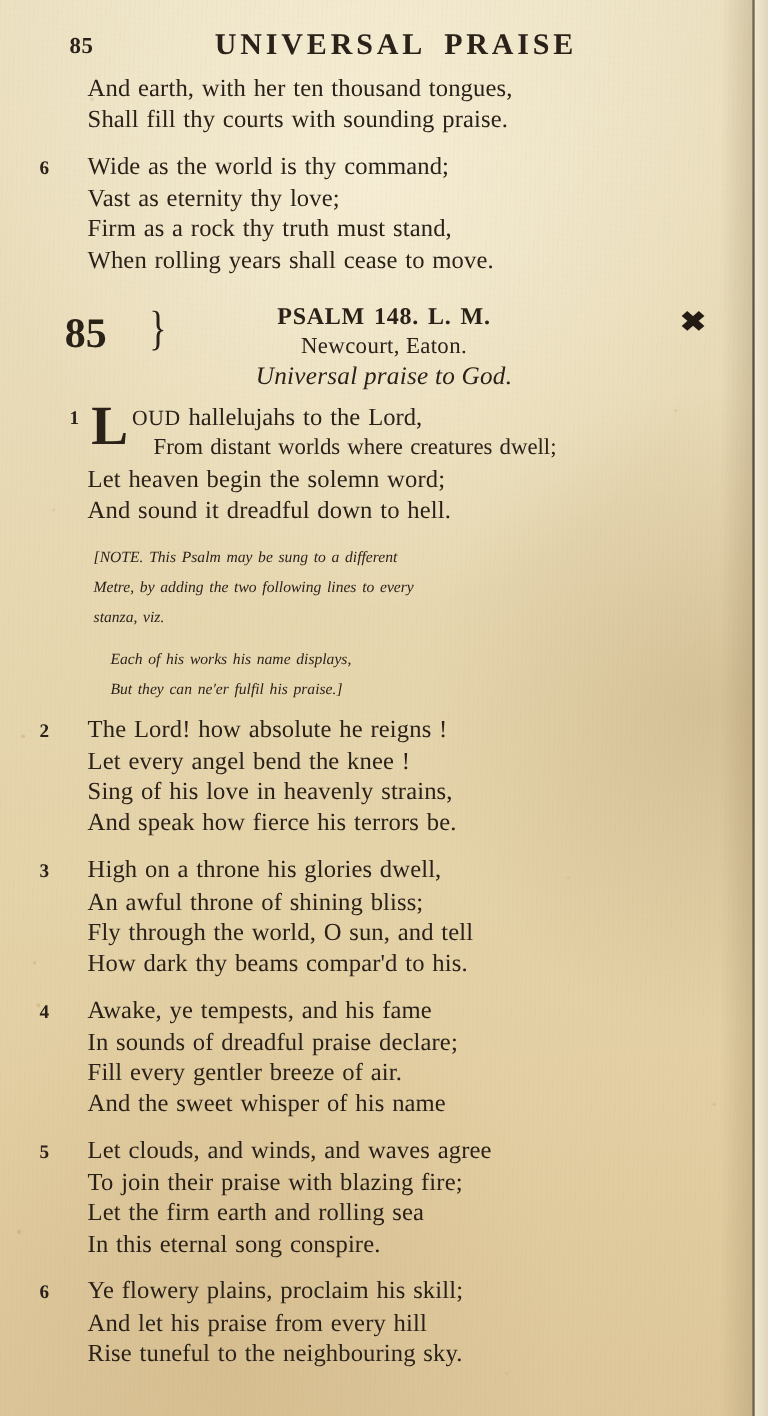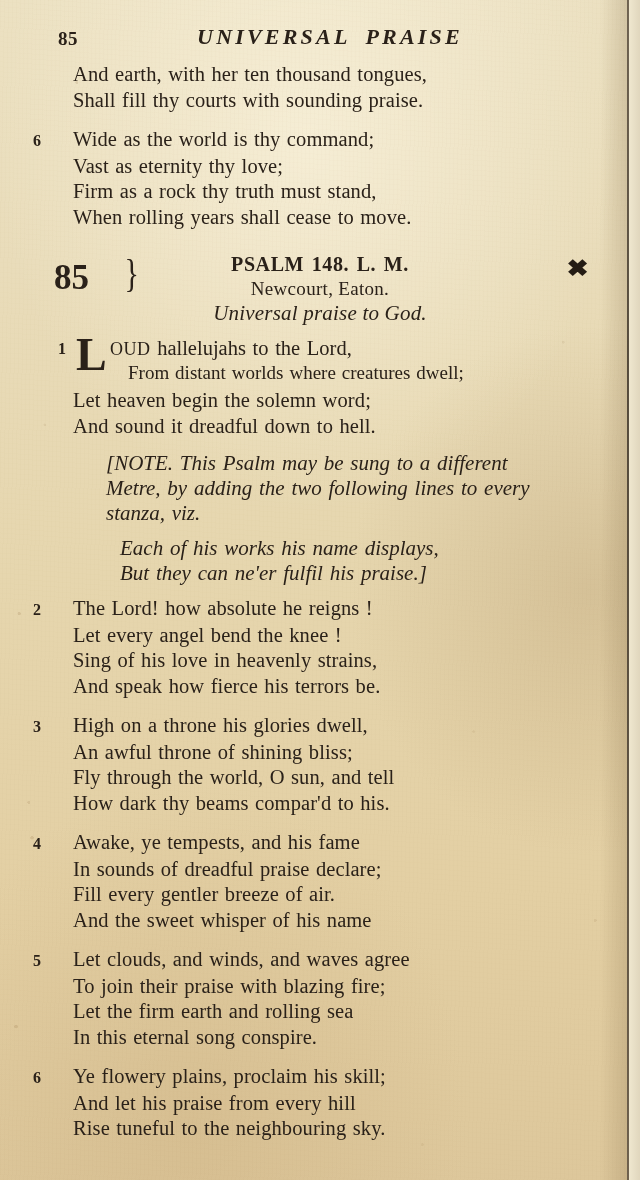--- a/index.html
+++ b/index.html
@@ -81,25 +81,24 @@
     left: 58px; top: 4px;
     font-size: 19px;
     font-weight: bold;
     letter-spacing: .5px;
   }
   .runtitle {
     position: absolute;
     left: 150px; top: 0;
     width: 360px;
     text-align: center;
-    font-size: 22px;
+    font-size: 25px;
     font-weight: bold;
     letter-spacing: 3.2px;
     word-spacing: 7px;
-    font-style: italic;
   }
 
   
   .body {
     position: absolute;
     left: 0; top: 62px;
     width: 620px;
   }
   .stanza { margin: 0 0 4px 0; }
   .line {
@@ -217,26 +216,25 @@
     word-spacing: 1.2px;
   }
 
   
   .note {
     margin: 12px 0 0 0;
     font-style: italic;
   }
   .note .nline {
     display: block;
-    font-size: 21px;
+    font-size: 13px;
     line-height: 25px;
     padding-left: 78px;
     white-space: nowrap;
     word-spacing: 1.5px;
-    margin-left: 28px;
   }
   .note .nline.ind { padding-left: 92px; }
 </style>
 </head>
 <body>
 
 <div id="page">
 
   <div id="grain"></div>
   <div id="grain2"></div>

